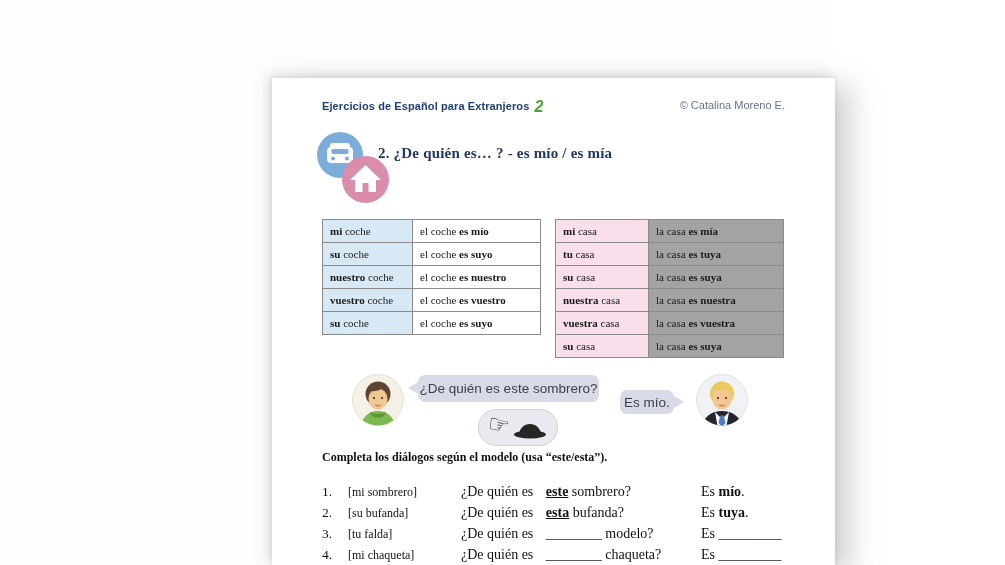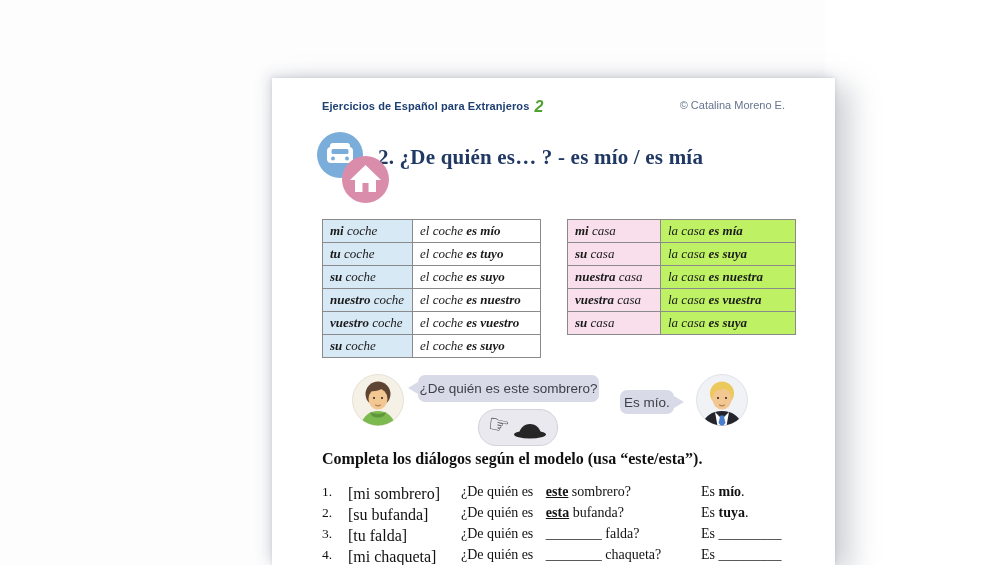--- a/index.html
+++ b/index.html
@@ -19,32 +19,32 @@
   .hdr-vol   { font-family:"Liberation Sans",sans-serif; font-style:italic; font-weight:bold;
                font-size:16px; color:#4da32f; margin-left:5px; vertical-align:-2px; }
   .hdr-copy  { position:absolute; right:50px; top:21px; font-family:"Liberation Sans",sans-serif;
                font-size:11px; color:#66748f;text-align:center; }
 
   
   .circ { position:absolute; border-radius:50%; display:flex; align-items:center; justify-content:center; }
   .circ-car   { left:45px; top:54px; width:46px; height:46px; background:#7badda; }
   .circ-house { left:70px; top:78px; width:47px; height:47px; background:#da8cab; z-index:2; }
 
-  .lesson-title { position:absolute; left:106px; top:67px; font-size:21px; font-weight:bold;
+  .lesson-title { position:absolute; left:106px; top:67px; font-size:15px; font-weight:bold;
                   color:#203864; letter-spacing:.2px; }
 
   
-  .gtable { position:absolute; border-collapse:collapse; font-size:13px; color:#1a1a1a;font-style:italic; }
+  .gtable { position:absolute; border-collapse:collapse; font-size:11px; color:#1a1a1a; }
   .gtable td { border:1px solid #8a8a8a; height:23px; padding:1px 6px 1px 7px; vertical-align:middle; }
   .t-coche { left:50px;  top:141px; }
-  .t-casa  { left:283px; top:141px;margin-left:12px; }
+  .t-casa  { left:283px; top:141px; }
   .t-coche .lcell { width:90px;  background:#d8e9f6; }
   .t-coche .rcell { width:128px; background:#ffffff; }
   .t-casa  .lcell { width:93px;  background:#f8dfeb; }
-  .t-casa  .rcell { width:135px; background:#bef264; }
+  .t-casa  .rcell { width:135px; background:#a3a3a3; }
   .gtable b { font-weight:bold; }
 
   
   .avatar { position:absolute; width:52px; height:52px; }
   .av-left  { left:80px;  top:296px; }
   .av-right { left:424px; top:296px; }
   .bubble { position:absolute; background:#d8dbe7; border-radius:7px;
             font-family:"Liberation Sans",sans-serif; color:#3f4148;
             display:flex; align-items:center; justify-content:center; }
   .bub-q { left:146px; top:297px; width:181px; height:27px; font-size:13.5px; }
@@ -53,24 +53,24 @@
   .bub-a { left:348px; top:312px; width:54px; height:24px; font-size:13.5px; }
   .bub-a::after { content:""; position:absolute; right:-10px; top:6px; border:6px solid transparent;
                   border-left:10px solid #d8dbe7; border-right:none; }
   .hat-pill { position:absolute; left:206px; top:331px; width:80px; height:37px;
               background:#e9e9ef; border:1px solid #d2d2dc; border-radius:18px;
               display:flex; align-items:center; justify-content:center; gap:2px; }
   .hand-glyph { font-family:"DejaVu Sans",sans-serif; font-size:24px; color:#2b2b2b;
                 line-height:1; transform:rotate(12deg); margin-top:-6px; }
 
   
-  .ex-heading { position:absolute; left:50px; top:372px; font-size:16px; font-weight:bold; color:#111; }
+  .ex-heading { position:absolute; left:50px; top:372px; font-size:12px; font-weight:bold; color:#111; }
   .ex-row { position:absolute; left:0; width:563px; height:18px; font-size:14px; color:#111; }
   .ex-row .ex-num    { position:absolute; left:50px;  font-size:13.5px; }
-  .ex-row .ex-prompt { position:absolute; left:76px;  font-size:16px; top:1px; }
+  .ex-row .ex-prompt { position:absolute; left:76px;  font-size:12px; top:1px; }
   .ex-row .ex-q      { position:absolute; left:189px; }
   .ex-row .ex-a      { position:absolute; left:429px; }
   .demo  { font-weight:bold; text-decoration:underline;margin-left:9px; }
   .blank { letter-spacing:0; color:#222;text-align:center; }
   .ex-r0 { top:406px; } .ex-r1 { top:427px; } .ex-r2 { top:448px; } .ex-r3 { top:469px; }
 </style>
 </head>
 <body>
 
 <div class="stage">
@@ -98,24 +98,20 @@
 
     <div class="lesson-title">2. ¿De quién es… ? - es mío / es mía</div>
 
     <table class="gtable t-coche">
       <tbody>
         <tr>
           <td class="lcell"><b>mi</b><span> coche</span></td>
           <td class="rcell"><span>el coche </span><b>es mío</b></td>
         </tr>
         <tr>
-          <td class="lcell"><b>tu</b><span> coche</span></td>
-          <td class="rcell"><span>el coche </span><b>es tuyo</b></td>
-        </tr>
-        <tr>
           <td class="lcell"><b>su</b><span> coche</span></td>
           <td class="rcell"><span>el coche </span><b>es suyo</b></td>
         </tr>
         <tr>
           <td class="lcell"><b>nuestro</b><span> coche</span></td>
           <td class="rcell"><span>el coche </span><b>es nuestro</b></td>
         </tr>
         <tr>
           <td class="lcell"><b>vuestro</b><span> coche</span></td>
           <td class="rcell"><span>el coche </span><b>es vuestro</b></td>
@@ -125,20 +121,24 @@
           <td class="rcell"><span>el coche </span><b>es suyo</b></td>
         </tr>
       </tbody>
     </table>
 
     <table class="gtable t-casa">
       <tbody>
         <tr>
           <td class="lcell"><b>mi</b><span> casa</span></td>
           <td class="rcell"><span>la casa </span><b>es mía</b></td>
+        </tr>
+        <tr>
+          <td class="lcell"><b>tu</b><span> casa</span></td>
+          <td class="rcell"><span>la casa </span><b>es tuya</b></td>
         </tr>
         <tr>
           <td class="lcell"><b>su</b><span> casa</span></td>
           <td class="rcell"><span>la casa </span><b>es suya</b></td>
         </tr>
         <tr>
           <td class="lcell"><b>nuestra</b><span> casa</span></td>
           <td class="rcell"><span>la casa </span><b>es nuestra</b></td>
         </tr>
         <tr>
@@ -217,21 +217,21 @@
     </div>
     <div class="ex-row ex-r1">
       <span class="ex-num">2.</span>
       <span class="ex-prompt">[su bufanda]</span>
       <span class="ex-q"><span>¿De quién es </span><span class="demo">esta</span><span class="blank"></span><span> bufanda?</span></span>
       <span class="ex-a"><span>Es </span><b>tuya</b><span>.</span><span class="blank"></span></span>
     </div>
     <div class="ex-row ex-r2">
       <span class="ex-num">3.</span>
       <span class="ex-prompt">[tu falda]</span>
-      <span class="ex-q"><span>¿De quién es </span><span class="demo"></span><span class="blank">________</span><span> falda?</span></span>
+      <span class="ex-q"><span>¿De quién es </span><span class="demo"></span><span class="blank">________</span><span> modelo?</span></span>
       <span class="ex-a"><span>Es </span><b></b><span></span><span class="blank">_________</span></span>
     </div>
     <div class="ex-row ex-r3">
       <span class="ex-num">4.</span>
       <span class="ex-prompt">[mi chaqueta]</span>
       <span class="ex-q"><span>¿De quién es </span><span class="demo"></span><span class="blank">________</span><span> chaqueta?</span></span>
       <span class="ex-a"><span>Es </span><b></b><span></span><span class="blank">_________</span></span>
     </div>
 
   </div>

